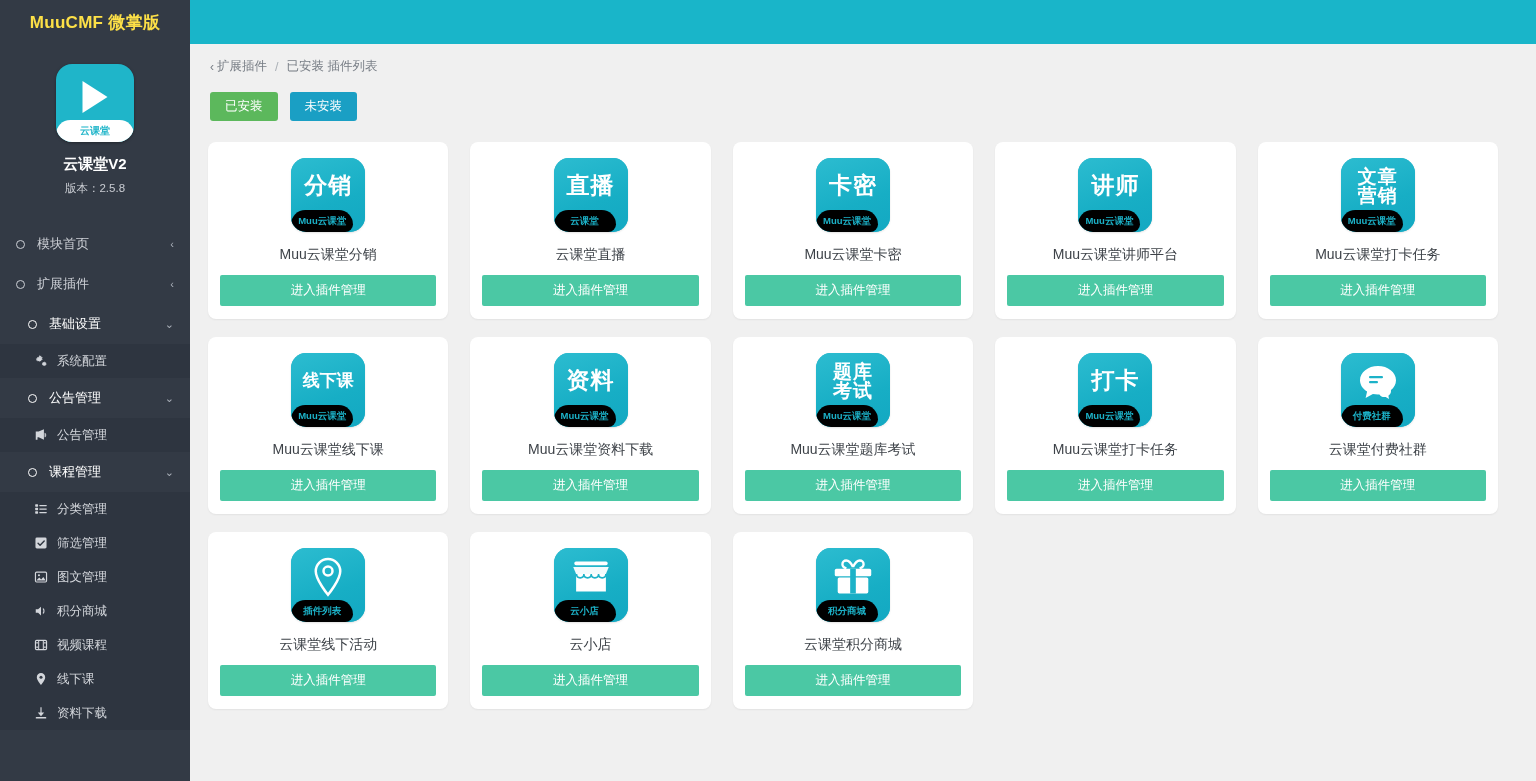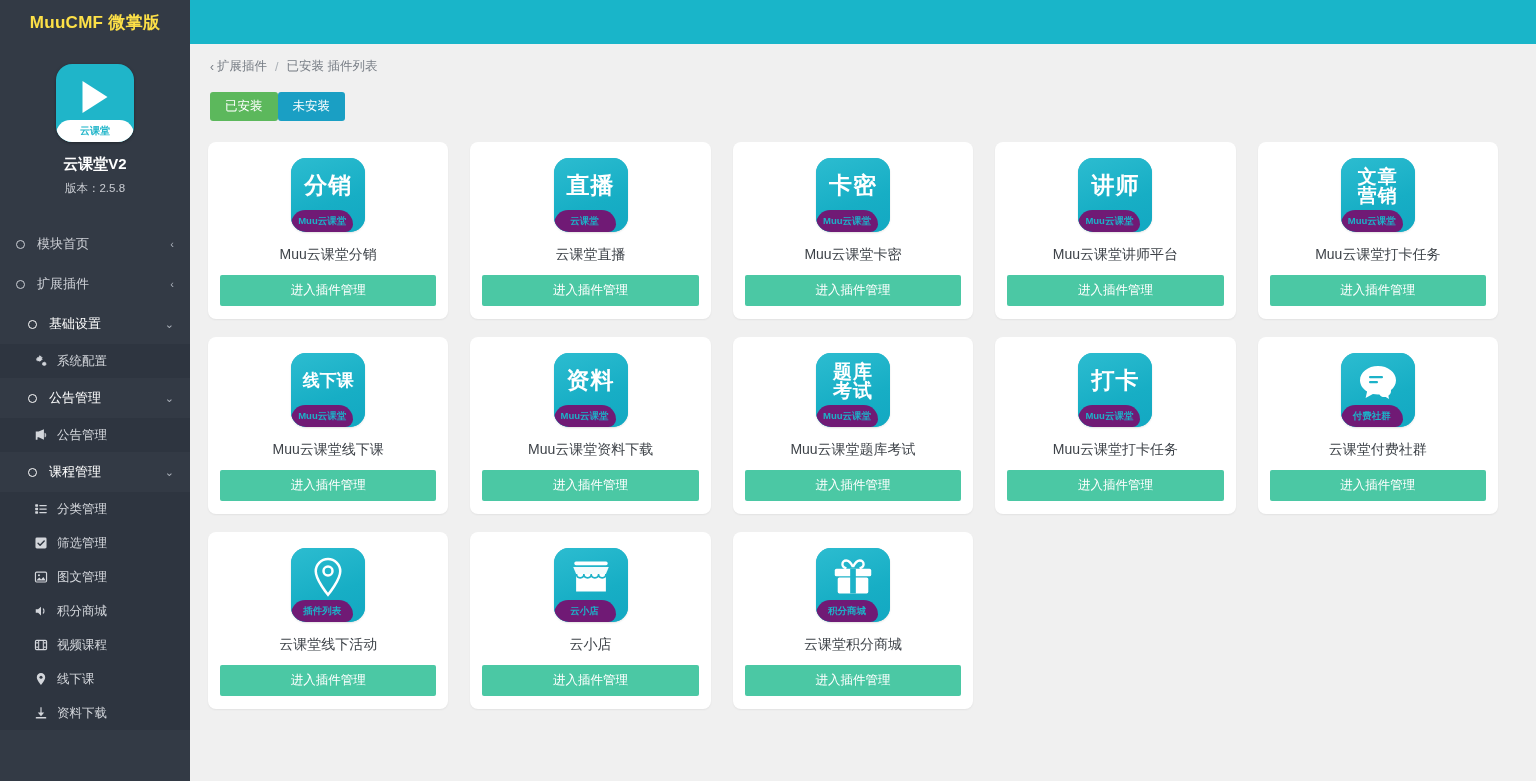--- a/index.html
+++ b/index.html
@@ -123,21 +123,21 @@
   .breadcrumb {
     padding: 14px 2px 0 2px;
     font-size: 12.5px;
     color: #777d85;
     display: flex; align-items: center; gap: 0;
   }
   .breadcrumb .back-chev { margin-right: 3px; color: #777d85; font-size: 12px; }
   .breadcrumb .sep { margin: 0 8px; color: #aab0b6; }
   .breadcrumb .crumb { color: #777d85; }
 
-  .tabs { margin-top: 17px; display: flex; padding-left: 2px; }
+  .tabs { margin-top: 17px; display: flex; gap: 12px; padding-left: 2px; }
   .tab-btn {
     border: none; outline: none; cursor: pointer;
     color: #ffffff;
     font-size: 12.5px;
     font-family: inherit;
     padding: 7px 15px;
     border-radius: 3px;
     line-height: 1.2;
   }
   .tab-btn.installed { background: #5cb85c; }
@@ -183,21 +183,21 @@
   }
   .card-icon .glyph.l1 { font-size: 23px; }
   .card-icon .glyph.l2 { font-size: 19px; }
   .card-icon .glyph.small { font-size: 17px; letter-spacing: 0px; }
   .card-icon .glyph.svgico { top: 6px; height: 45px; }
   .card-icon .glyph.svgico svg { display: block; }
 
   .card-icon .band {
     position: absolute; left: 0; right: 12px; bottom: 0;
     height: 22px;
-    background: #701a75;
+    background: #000000;
     border-radius: 24px 24px 13px 13px;
     display: flex; align-items: center; justify-content: center;
   }
   .card-icon .band span {
     color: #1cb2c8;
     font-size: 9.5px;
     font-weight: bold;
     letter-spacing: 0px;
     white-space: nowrap;
   }

